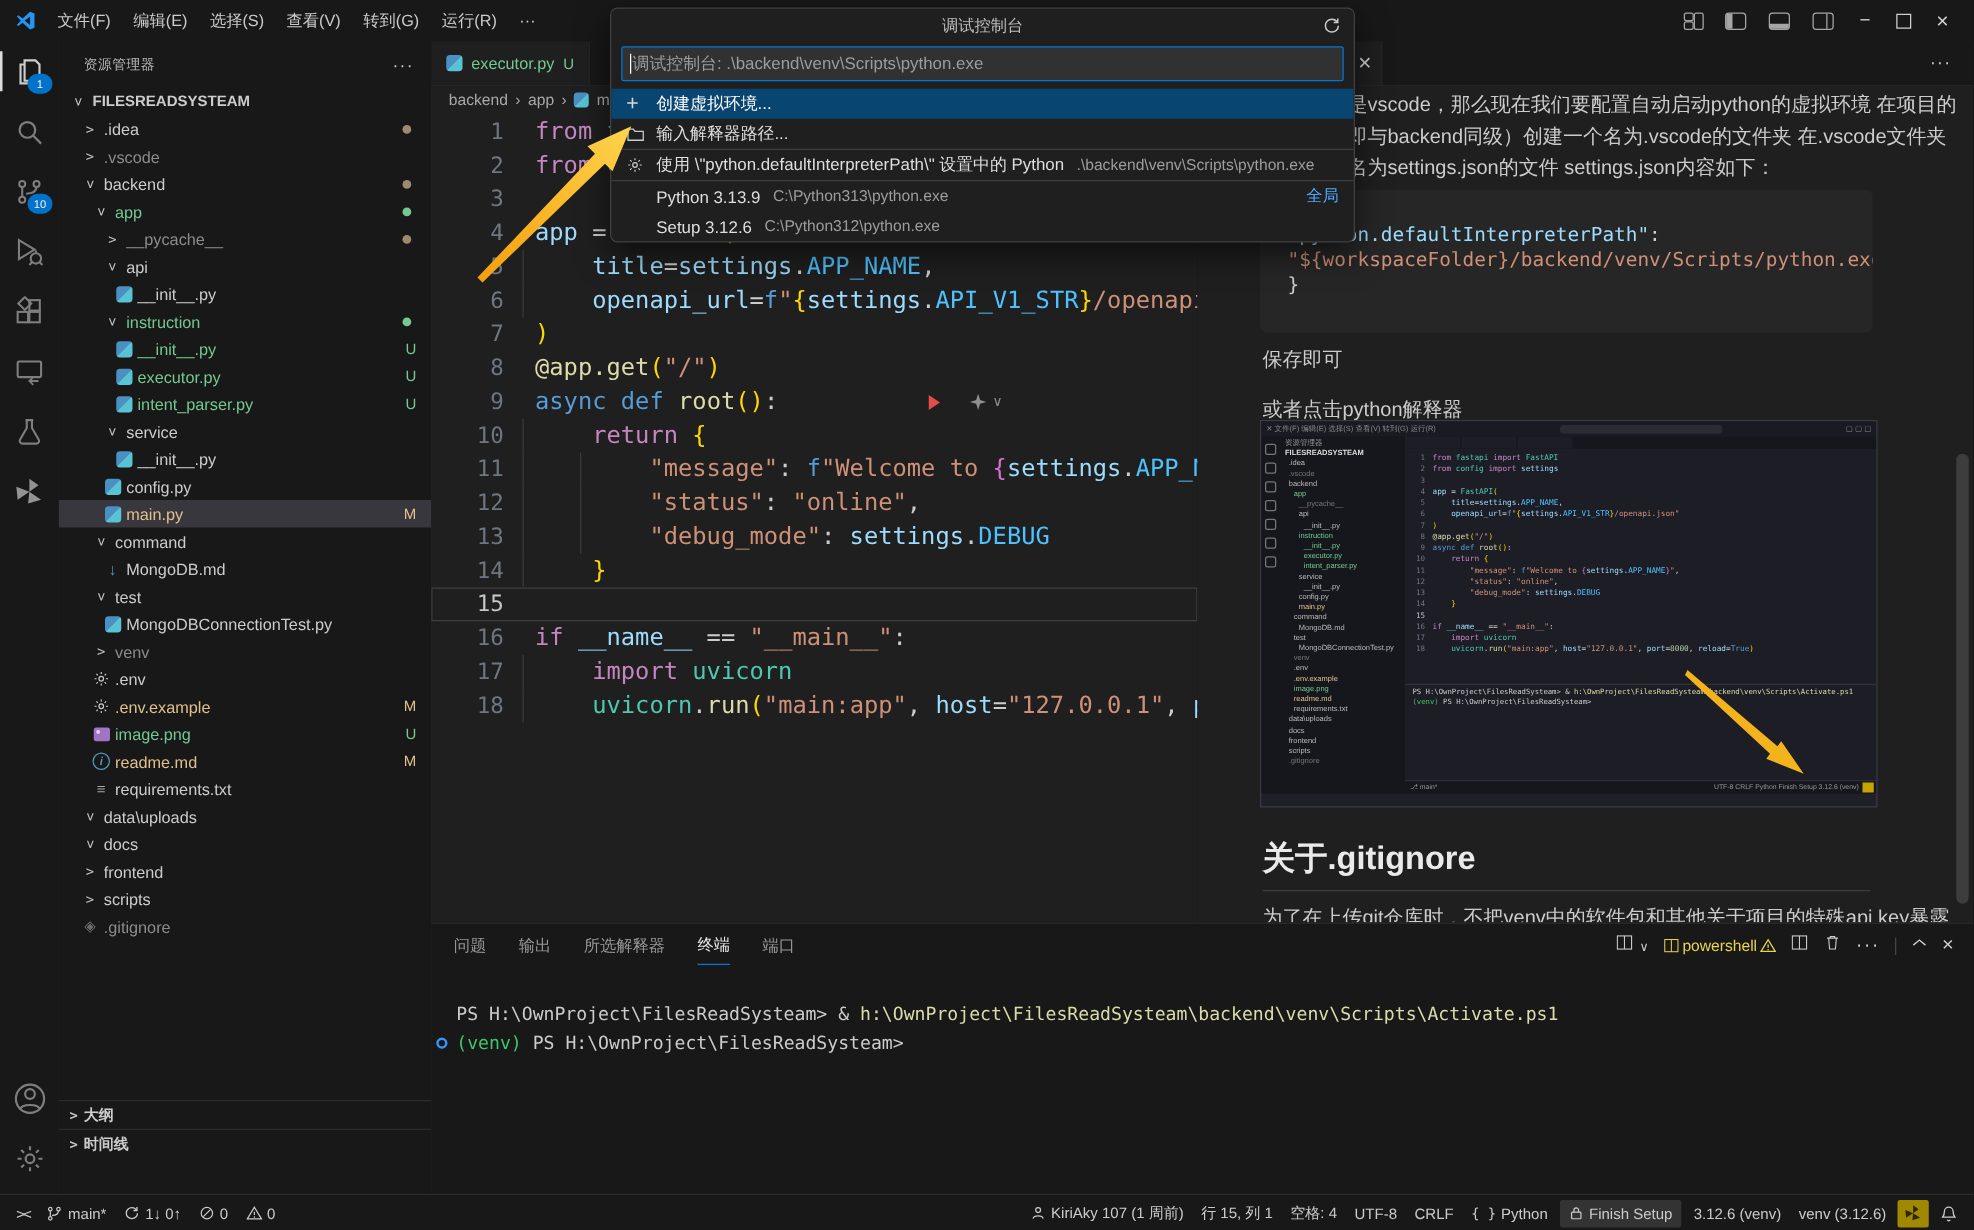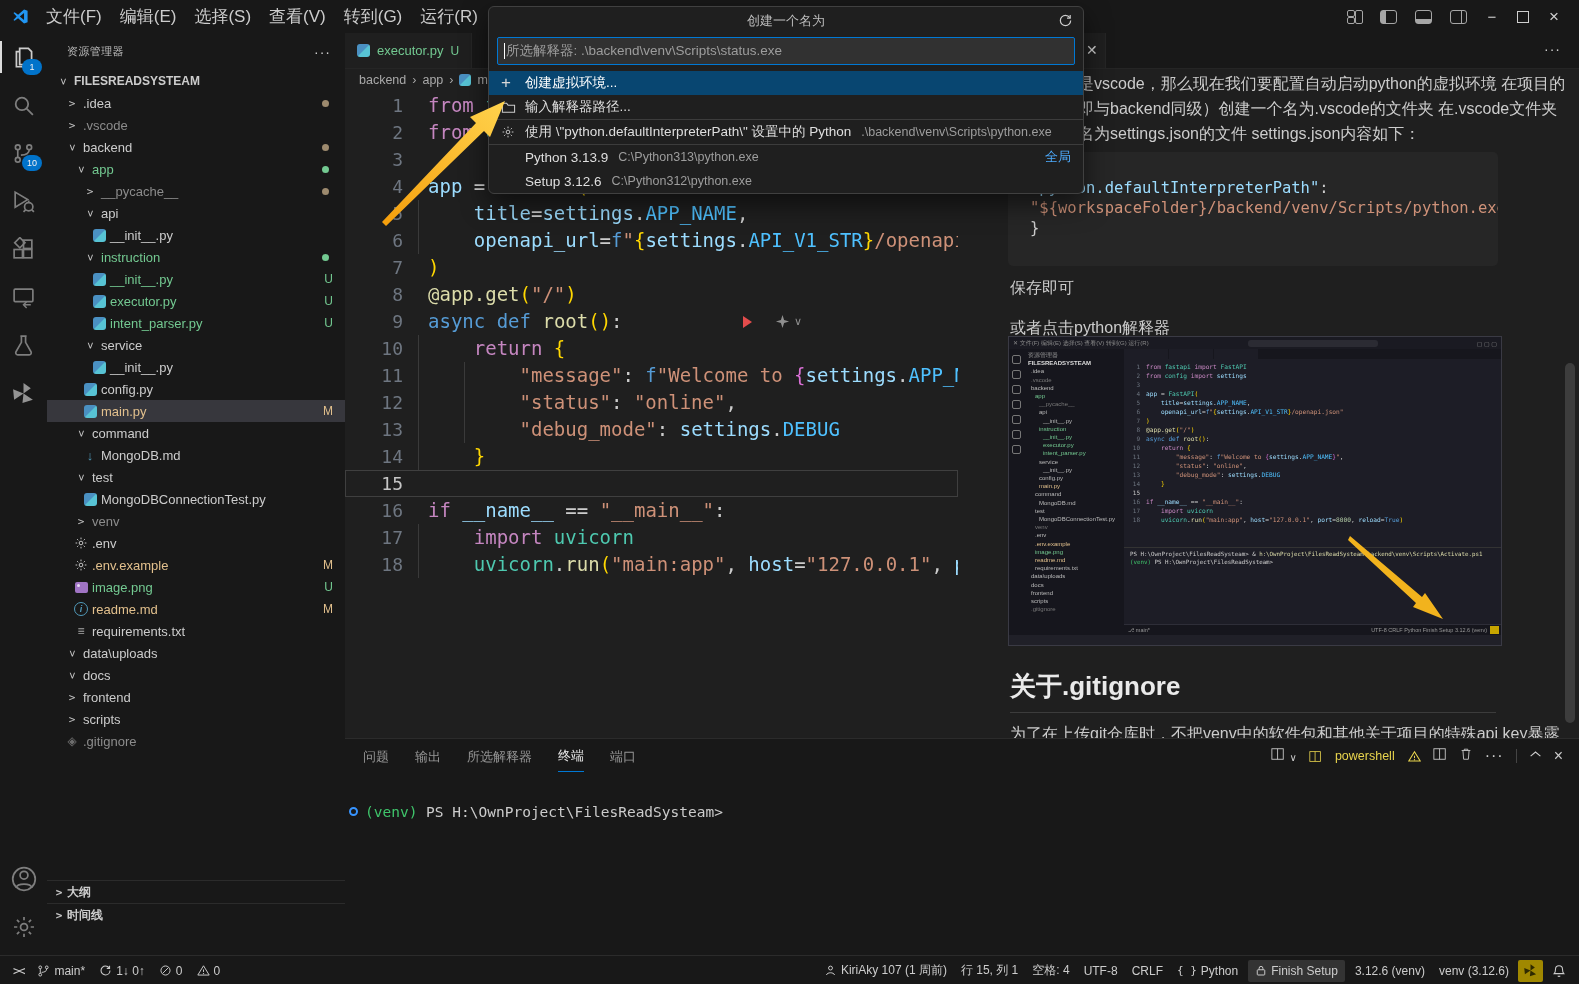--- a/index.html
+++ b/index.html
@@ -3,21 +3,21 @@
 <meta charset="utf-8">
 <style>
   html,body{margin:0;padding:0;background:#101010;}
   #app{position:relative;width:1579px;height:984px;background:#181818;overflow:hidden;
        font-family:"Liberation Sans","DejaVu Sans",sans-serif;color:#cccccc;
        -webkit-font-smoothing:antialiased;}
   .abs{position:absolute;}
   
   #titlebar{left:0;top:0;width:1579px;height:33px;background:#181818;display:flex;align-items:center;}
   #vscode-logo{margin:0 8px 0 12px;display:flex;}
-  .menu-item{padding:0 9px;font-size:17px;color:#cccccc;line-height:33px;cursor:default;}
+  .menu-item{padding:0 9px;font-size:13px;color:#cccccc;line-height:33px;cursor:default;}
   #win-ctl{margin-left:auto;display:flex;align-items:center;gap:18px;padding-right:18px;}
   .lay{width:15px;height:12px;border:1.4px solid #a6a6a6;border-radius:3px;position:relative;}
   .lay.left::before{content:"";position:absolute;left:0;top:0;bottom:0;width:5px;background:#a6a6a6;}
   .lay.bottom::before{content:"";position:absolute;left:0;right:0;bottom:0;height:4px;background:#a6a6a6;}
   .lay.right::before{content:"";position:absolute;right:4px;top:0;bottom:0;border-left:1.4px solid #a6a6a6;}
   .lay.grid{border:none;width:16px;height:14px;}
   .lay.grid i{position:absolute;background:transparent;border:1.3px solid #a6a6a6;border-radius:2px;}
   .winbtn{font-size:15px;color:#cfcfcf;width:14px;text-align:center;}
   .maxbox{width:10px;height:10px;border:1.2px solid #cfcfcf;}
   
@@ -108,21 +108,21 @@
   .mini-trow{font-size:5.8px;line-height:8px;white-space:nowrap;font-family:"DejaVu Sans Mono",monospace;}
   #mini-status{position:absolute;left:0;right:0;bottom:0;height:10px;background:#16161d;border-top:1px solid #2e2e38;display:flex;align-items:center;}
   .mini-stxt{font-size:5.5px;color:#999;white-space:nowrap;}
   #mini-yellow{width:9px;height:8px;background:#c7a500;margin-left:3px;margin-right:2px;}
   
   #panel{left:345px;top:738px;width:1234px;height:217px;background:#181818;border-top:1px solid #2b2b2b;}
   #panel-tabs{height:35px;display:flex;align-items:center;padding-left:18px;gap:26px;font-size:13px;color:#969696;}
   .ptab{cursor:pointer;padding:6px 0;}
   .ptab.active{color:#e7e7e7;border-bottom:1px solid #0078d4;}
   #panel-actions{position:absolute;right:16px;top:8px;display:flex;align-items:center;gap:12px;color:#cccccc;}
-  #ps-label{color:#e8d44d;font-size:12.5px;display:flex;align-items:center;gap:13px;}
+  #ps-label{color:#e8d44d;font-size:12.5px;display:flex;align-items:center;gap:2px;}
   .sepv{width:1px;height:14px;background:#444;}
   #term{position:absolute;left:8px;top:62px;font-family:"DejaVu Sans Mono",monospace;font-size:14.5px;line-height:23px;}
   .trow{position:relative;padding-left:12px;white-space:pre;}
   .tdot2{position:absolute;left:-4px;top:6px;width:9px;height:9px;border-radius:50%;border:2px solid #3794ff;box-sizing:border-box;}
   .tw{color:#cccccc}.ty{color:#DCDCAA}.tg{color:#3fc56b}
   
   #statusbar{left:0;top:955px;width:1579px;height:29px;background:#181818;border-top:1px solid #2b2b2b;display:flex;align-items:center;font-size:12px;color:#cccccc;}
   .sitem{display:flex;align-items:center;gap:4px;padding:0 7px;height:22px;white-space:nowrap;}
   .sitem.box{background:#333333;border-radius:2px;margin:0 3px;}
   .sitem.yellow{background:#a08800;border-radius:2px;margin:0 2px;padding:0 5px;}
@@ -631,20 +631,21 @@
             <path d="M3 4h10M6 4V2.5h4V4M4.5 4l.8 10h5.4l.8-10" fill="none" stroke="#ccc"></path>
           </svg></span>
       <span style="letter-spacing:1px">···</span>
       <span class="sepv"></span>
       <span><svg width="13" height="13" viewBox="0 0 16 16">
             <path d="M2 10l6-5 6 5" fill="none" stroke="#ccc" stroke-width="1.4"></path>
           </svg></span>
       <span style="font-size:16px">×</span>
     </div>
     <div id="term">
+        <div class="trow"><span class="tw">PS H:\OwnProject\FilesReadSysteam&gt; </span><span class="tw">&amp; </span><span class="ty">h:\OwnProject\FilesReadSysteam\backend\venv\Scripts\Activate.ps1</span></div>
         <div class="trow"><span class="tdot2"></span><span class="tg">(venv)</span><span class="tw"> PS H:\OwnProject\FilesReadSysteam&gt;</span></div>
       </div>
   </div>
 
   <div id="statusbar" class="abs">
     <div id="sb-left" style="display:flex;align-items:center;padding-left:6px">
         <div class="sitem">
           <span style="display: inline-flex;">
             <span style="font-family:'DejaVu Sans Mono',monospace;font-size:12px;letter-spacing:-2px">&gt;&lt;</span>
           </span>
@@ -745,31 +746,31 @@
               <path d="M8 2a4 4 0 0 1 4 4c0 3 .8 4.2 1.5 5H2.5C3.2 10.2 4 9 4 6a4 4 0 0 1 4-4z"></path>
               <path d="M6.7 13.5a1.4 1.4 0 0 0 2.6 0"></path>
             </svg>
           </span>
         </div>
       </div>
   </div>
 
   <div id="quickpick" class="abs">
     <div id="qp-title">
-      <span>创建一个名为</span>
+      <span>调试控制台</span>
       <span id="qp-refresh">
         <svg viewBox="0 0 16 16" width="15" height="15">
             <path d="M13.5 8A5.5 5.5 0 1 1 8 2.5c2 0 3.7 1 4.7 2.6" fill="none" stroke="#ccc" stroke-width="1.3"></path>
             <path d="M13 2v3.4H9.6" fill="none" stroke="#ccc" stroke-width="1.3"></path>
           </svg>
       </span>
     </div>
     <div id="qp-inputwrap">
       <span class="caret"></span>
-      <span id="qp-input">所选解释器: .\backend\venv\Scripts\status.exe</span>
+      <span id="qp-input">调试控制台: .\backend\venv\Scripts\python.exe</span>
     </div>
     <div id="qp-list">
         <div class="qp-row sel">
           <span class="qp-ic" style="font-size: 17px; color: rgb(216, 216, 216);">+</span>
           <span>创建虚拟环境...</span>
         </div>
         <div class="qp-row">
           <span class="qp-ic">
             <svg width="15" height="15" viewBox="0 0 16 16" fill="none" stroke="#ccc" stroke-width="1.1">
               <path d="M1.5 3.5h4.5l1.5 2h7v7.5h-13z"></path>

